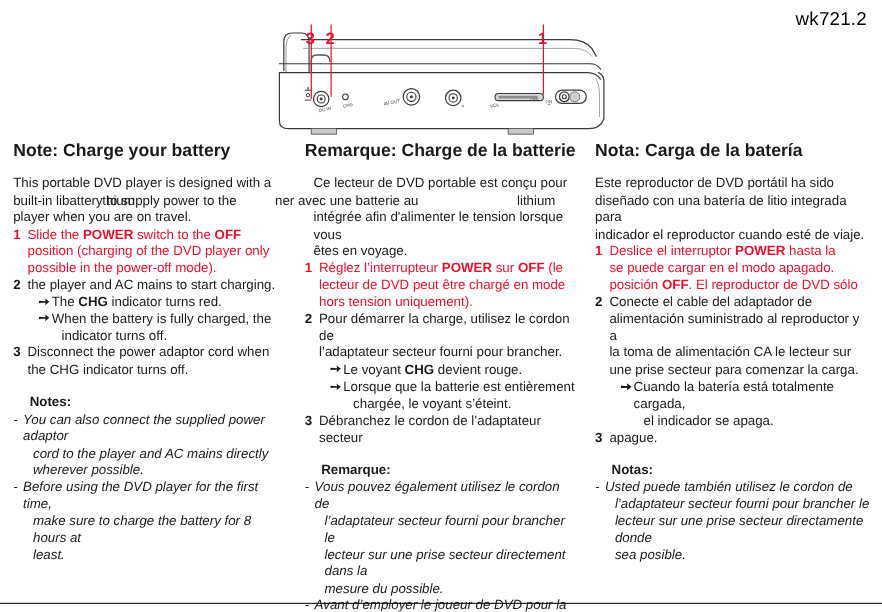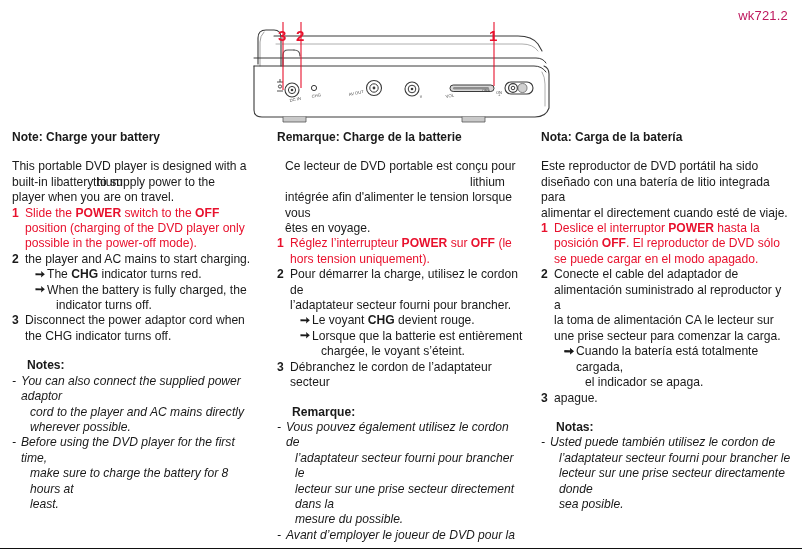--- a/index.html
+++ b/index.html
@@ -14,23 +14,23 @@
     font-family: "Liberation Sans", sans-serif;
     color: #1a1a1a;
     overflow: hidden;
   }
 
   
   #doc-code {
     position: absolute;
     top: 8px;
     right: 14px;
-    font-size: 13px;
+    font-size: 17px;
     letter-spacing: 0.2px;
-    color: #be185d;
+    color: #000000;
   }
 
   
   #illustration {
     position: absolute;
     left: 250px;
     top: 22px;
     width: 310px;
     height: 105px;
   }
@@ -53,21 +53,21 @@
     top: 130px;
     font-size: 12.1px;
     line-height: 15.4px;
   }
   #col-en { left: 12px;  width: 248px; }
   #col-fr { left: 277px; width: 248px; }
   #col-es { left: 541px; width: 250px; }
 
   .col-heading {
     font-weight: bold;
-    font-size: 12px;
+    font-size: 16px;
     margin: 0 0 14px 0;
     white-space: nowrap;
   }
 
   .intro {
     margin: 0 0 0 0;
     position: relative;
   }
   .intro p { margin: 0; }
 
@@ -312,29 +312,31 @@
     </li>
   </ul>
 </div>
 
 <div class="col" id="col-fr">
   <div class="col-heading">Remarque: Charge de la batterie</div>
 
   <div class="intro">
     <p style="padding-left:8px">Ce lecteur de DVD portable est conçu pour</p>
     <p>&nbsp;</p>
+    <span class="bleed" id="bleed-fr">ner avec une batterie au</span>
     <span class="bleed" style="left:193px;top:15.4px">lithium</span>
     <p style="padding-left:8px">intégrée afin d'alimenter le tension lorsque vous</p>
     <p style="padding-left:8px">êtes en voyage.</p>
   </div>
 
   <ol class="steps">
     <li class="red">
       <span class="num">1</span>
       <span><span>Réglez l’interrupteur </span><span class="b">POWER</span><span> sur </span><span class="b">OFF</span><span> (le</span></span>
+      <span class="step-cont">lecteur de DVD peut être chargé en mode</span>
       <span class="step-cont">hors tension uniquement).</span>
     </li>
     <li>
       <span class="num">2</span>
       <span>Pour démarrer la charge, utilisez le cordon de</span>
       <span class="step-cont">l’adaptateur secteur fourni pour brancher.</span>
       <ul class="arrows">
         <li>
           <span class="arrow">➙</span>
           <span><span>Le voyant </span><span class="b">CHG</span><span> devient rouge.</span></span>
@@ -370,29 +372,29 @@
     </li>
   </ul>
 </div>
 
 <div class="col" id="col-es">
   <div class="col-heading">Nota: Carga de la batería</div>
 
   <div class="intro">
     <p>Este reproductor de DVD portátil ha sido</p>
     <p>diseñado con una batería de litio integrada para</p>
-    <p>alimentar el directement cuando esté de viaje.</p>
+    <p>indicador el reproductor cuando esté de viaje.</p>
   </div>
 
   <ol class="steps">
     <li class="red">
       <span class="num">1</span>
       <span><span>Deslice el interruptor </span><span class="b">POWER</span><span> hasta la</span></span>
+      <span class="step-cont">se puede cargar en el modo apagado.</span>
       <span class="step-cont"><span>posición </span><span class="b">OFF</span><span>. El reproductor de DVD sólo</span></span>
-      <span class="step-cont">se puede cargar en el modo apagado.</span>
     </li>
     <li>
       <span class="num">2</span>
       <span>Conecte el cable del adaptador de</span>
       <span class="step-cont">alimentación suministrado al reproductor y a</span>
       <span class="step-cont">la toma de alimentación CA le lecteur sur</span>
       <span class="step-cont">une prise secteur para comenzar la carga.</span>
       <ul class="arrows">
         <li>
           <span class="arrow">➙</span>

